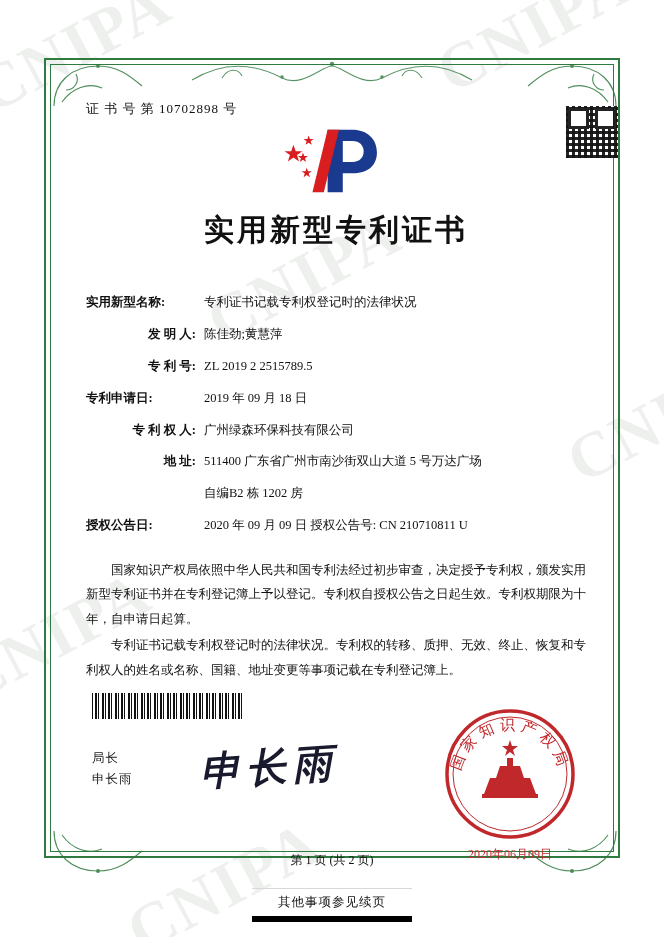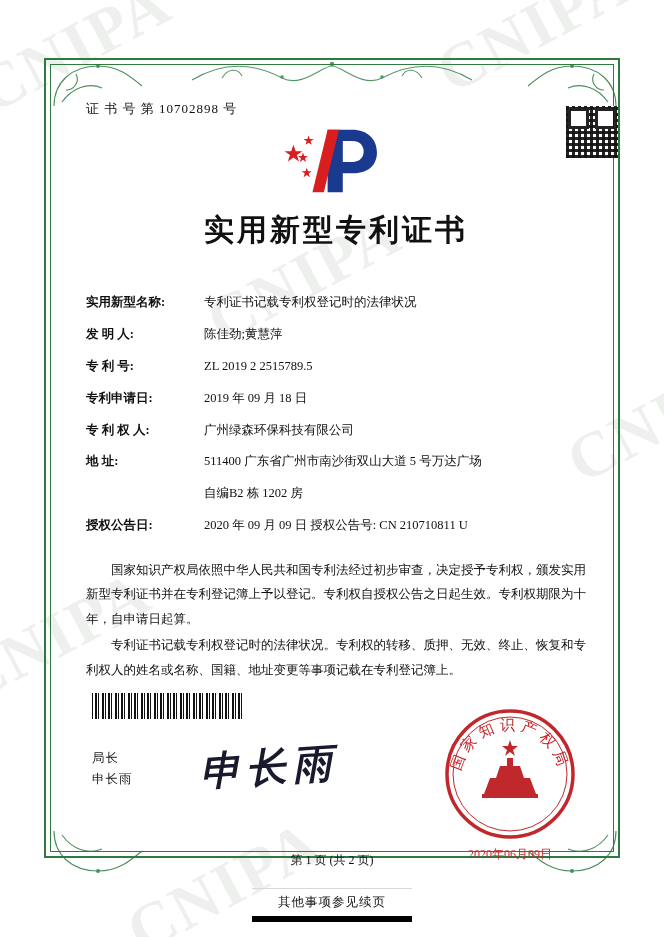--- a/index.html
+++ b/index.html
@@ -153,21 +153,21 @@
   }
   .row .label {
     width: 118px;
     flex: 0 0 118px;
     letter-spacing: 0px;
     white-space: nowrap;
     font-weight: bold;
   }
   .row .label.spaced {
     display: flex;
-    justify-content: flex-start;
+    justify-content: flex-end;
     padding-right: 8px;
     box-sizing: border-box;
   }
   .row .value {
     flex: 1;
   }
   .row .value .subline {
     display: block;
   }
   .row-inline-extra {

